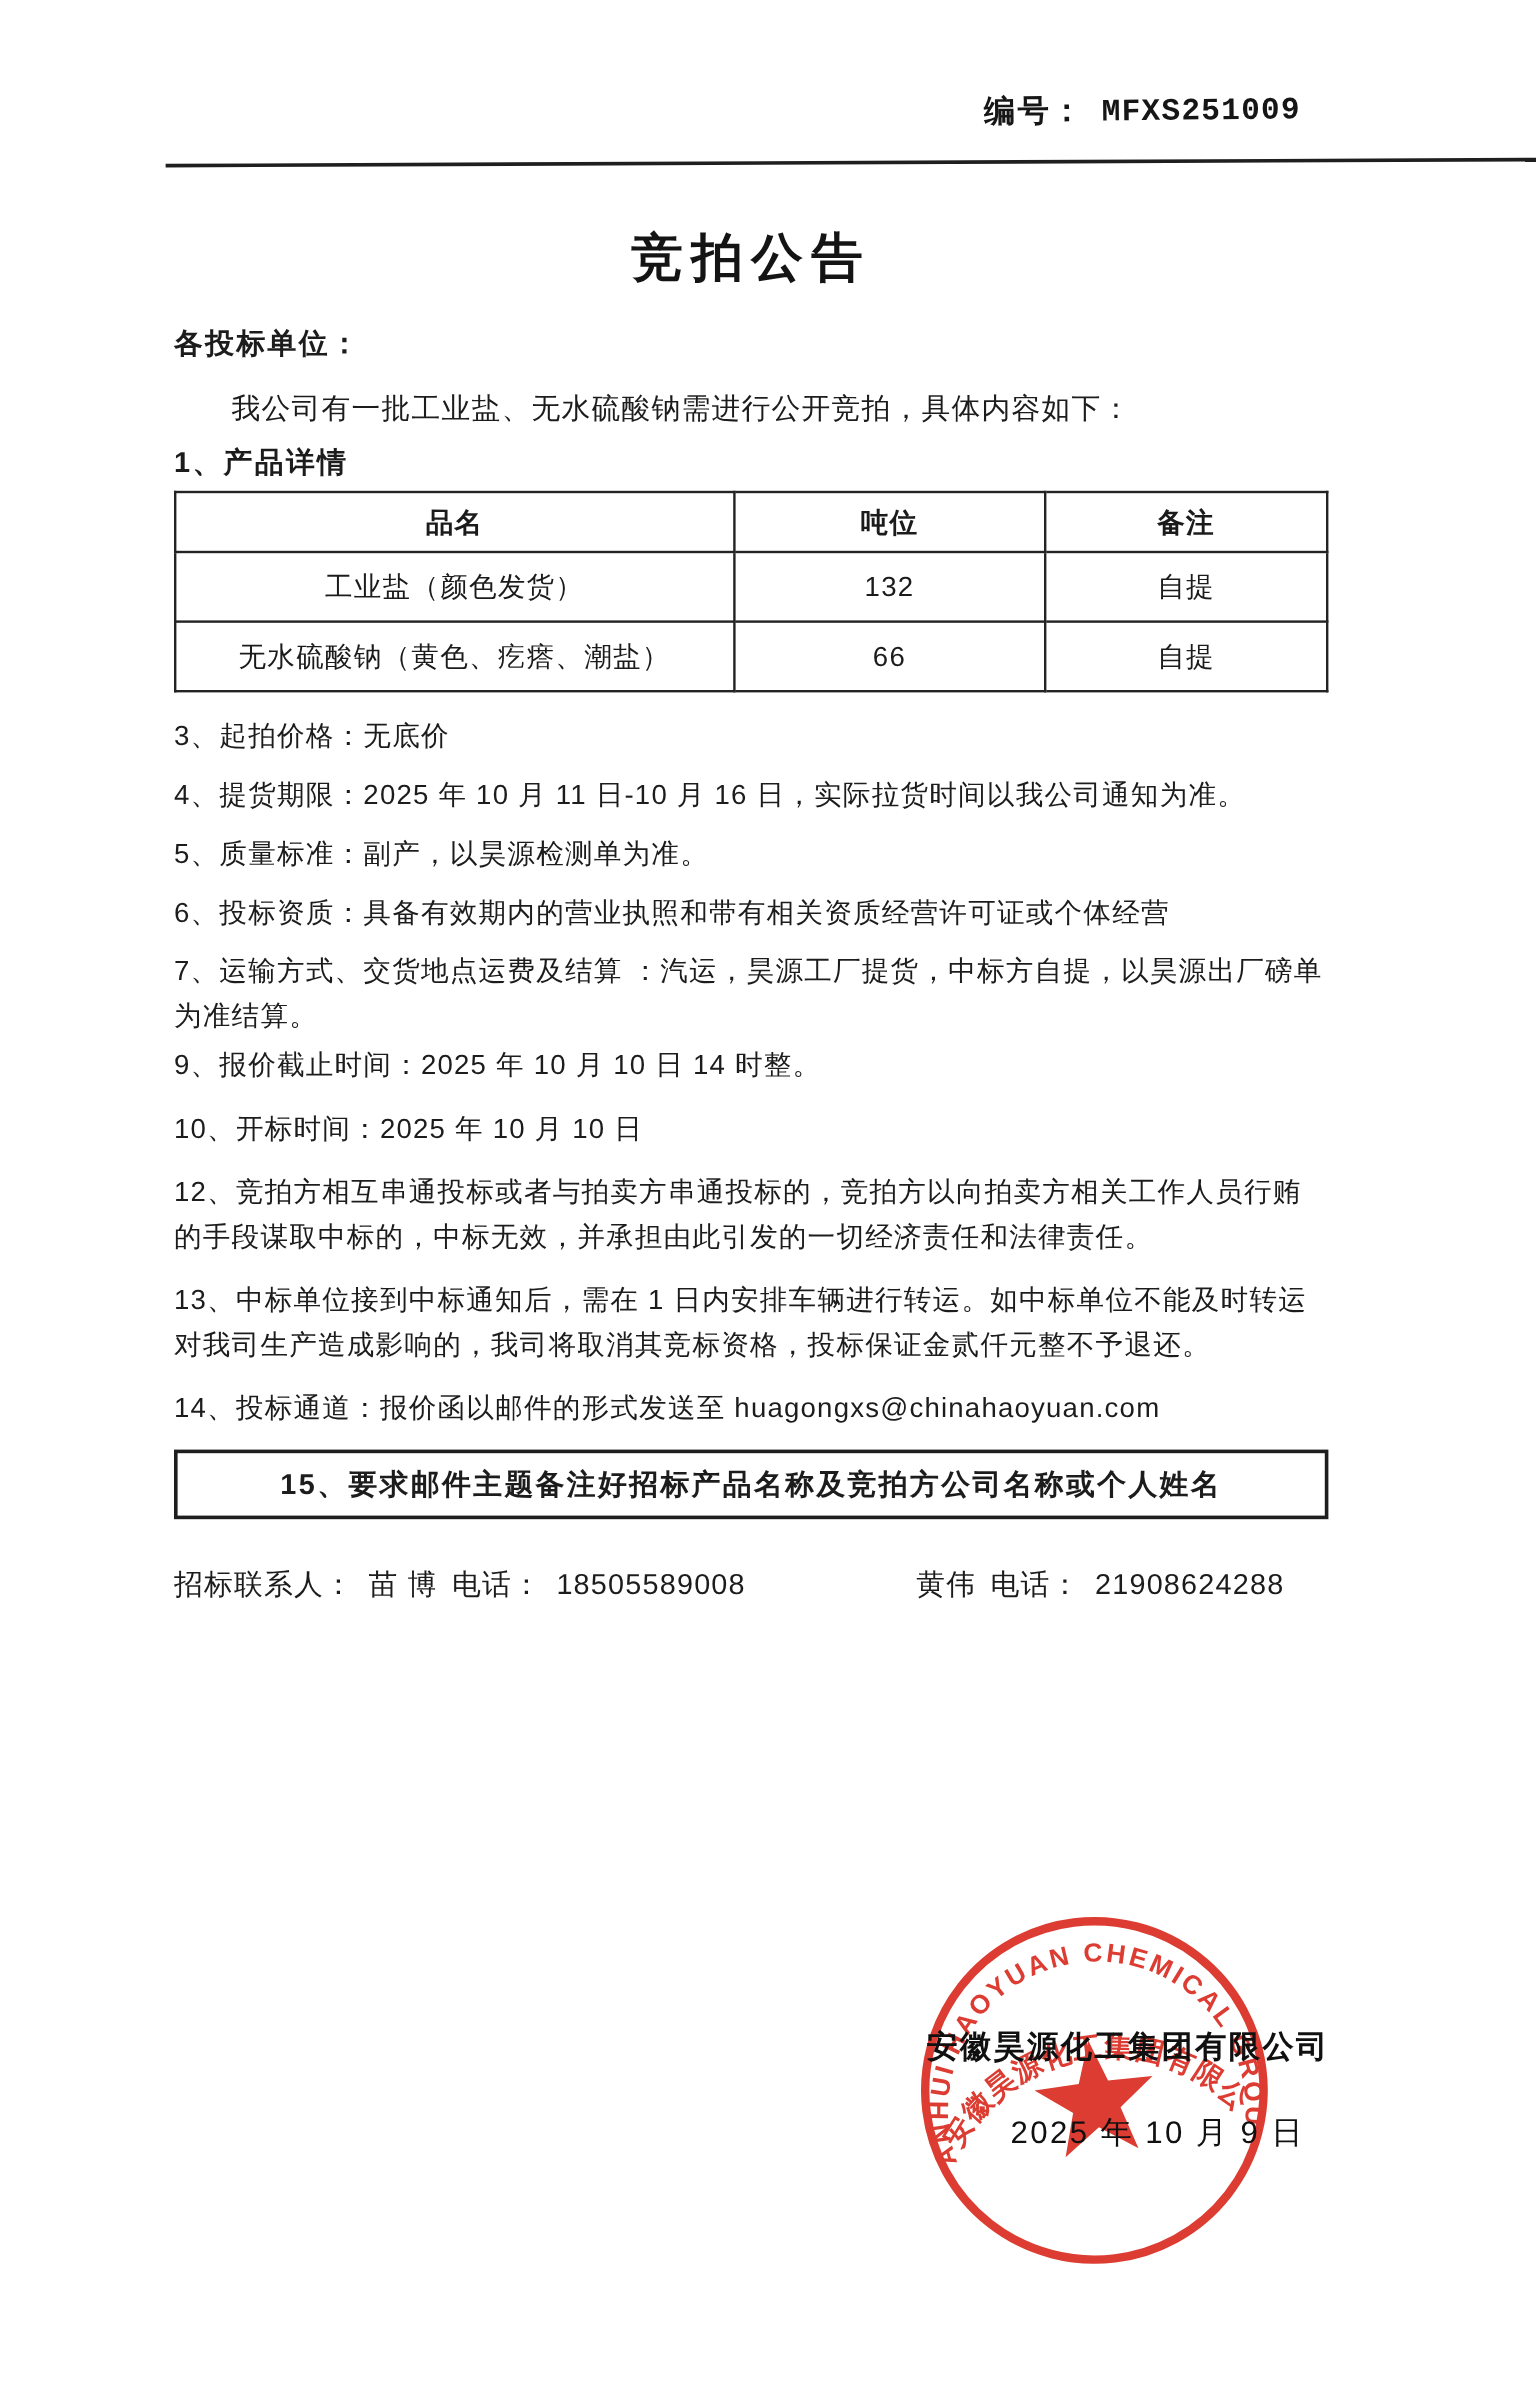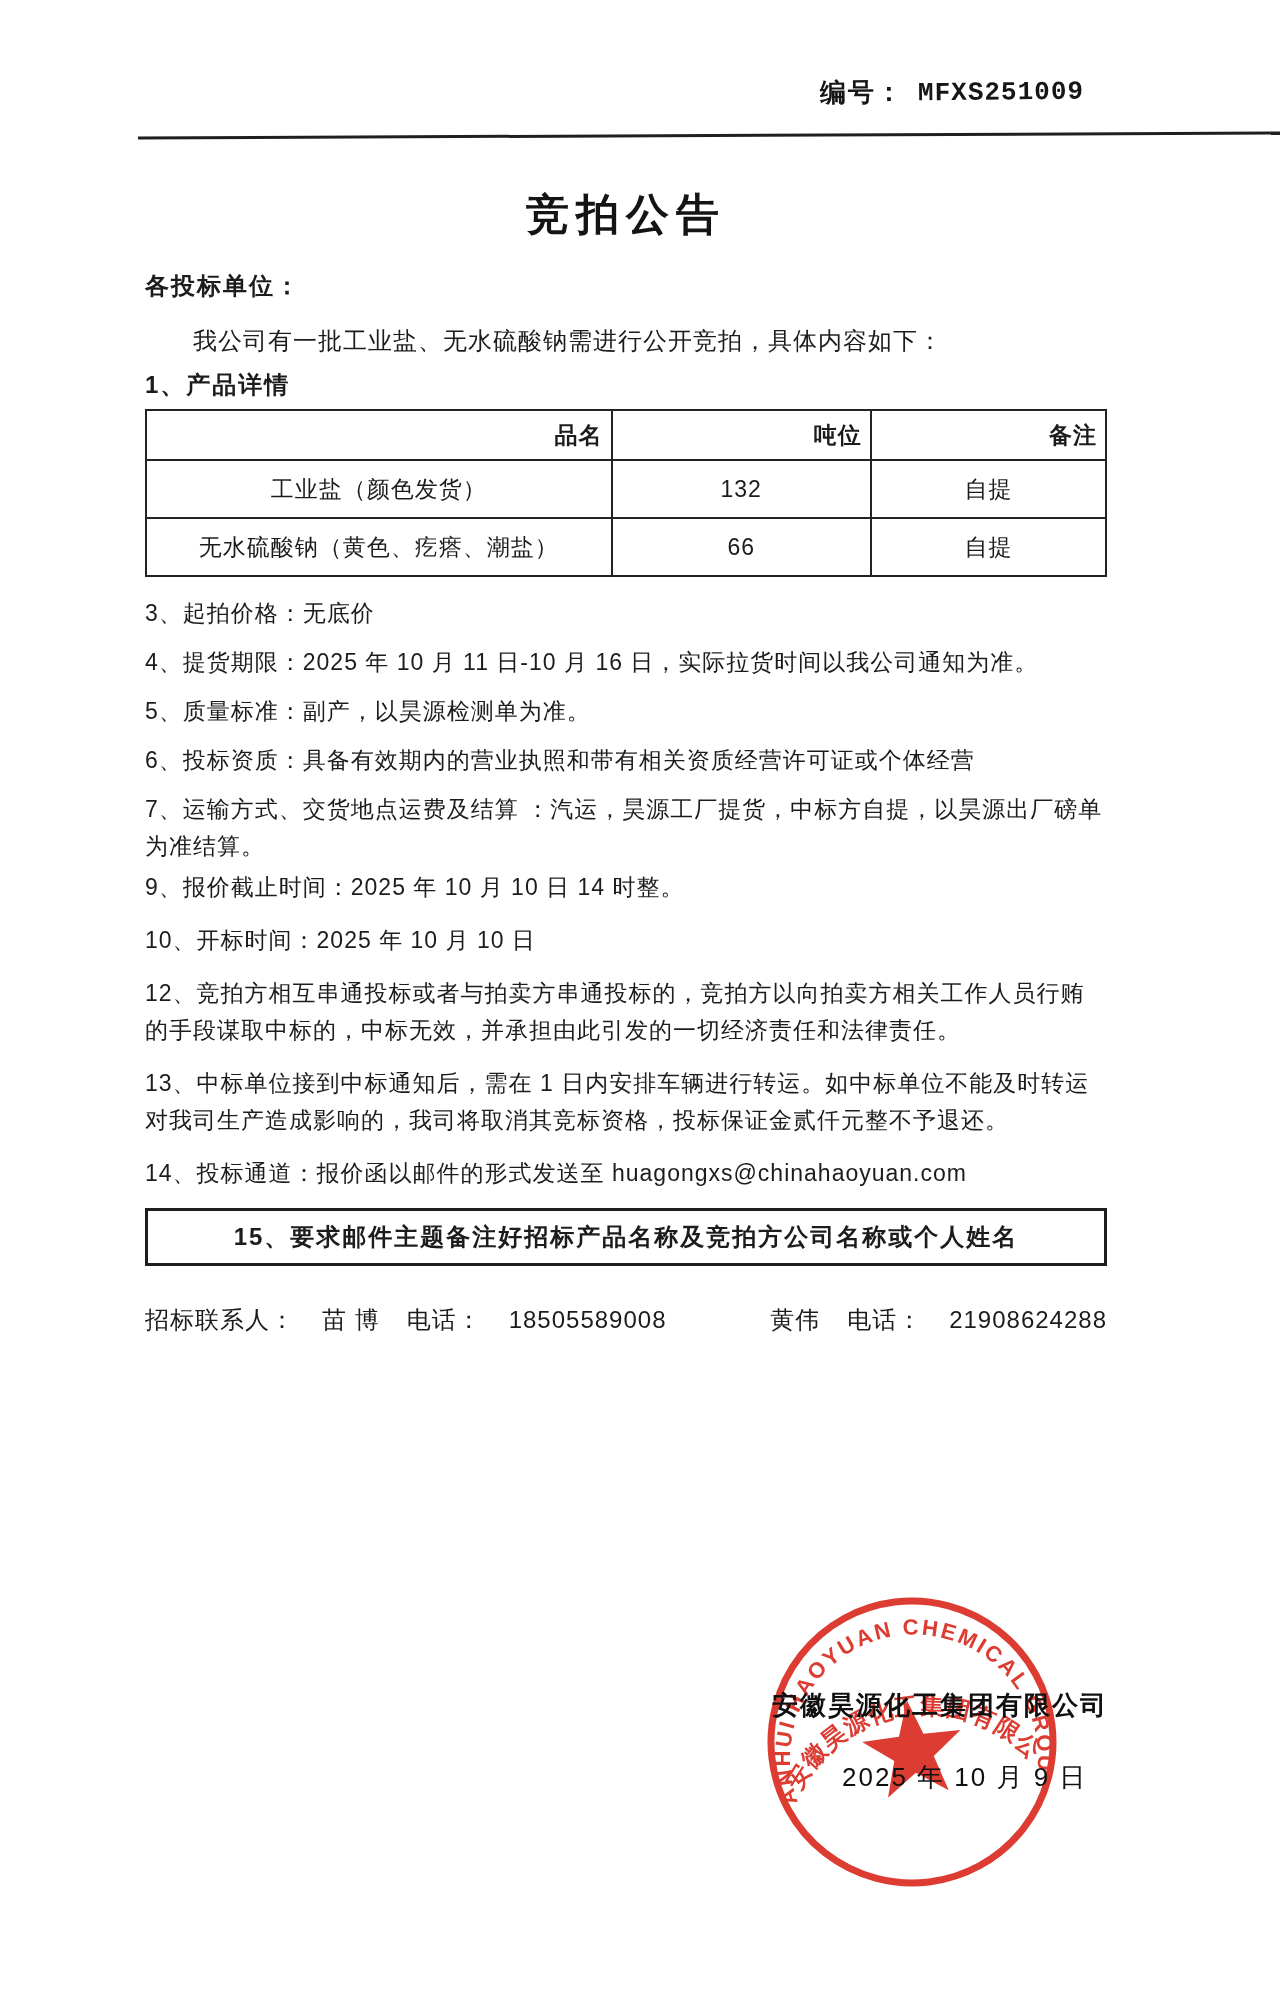--- a/index.html
+++ b/index.html
@@ -35,40 +35,40 @@
   .item1{font-size:24px;font-weight:700;letter-spacing:2px;margin:0 0 8px;}
   
   table.product{
     width:100%;border-collapse:collapse;margin:0 0 18px;
     font-size:23px;letter-spacing:1px;
   }
   table.product th,table.product td{
     border:2px solid #232323;text-align:center;padding:6px 8px;
     font-weight:400;color:#1b1b1b;
   }
-  table.product th{height:36px;font-weight:600;text-align:right;}
+  table.product th{height:36px;font-weight:600;}
   table.product td{height:44px;}
   table.product .col-name{width:48.5%;}
   table.product .col-ton{width:27%;}
   table.product .col-note{width:24.5%;}
   
   .items p.item{
     font-size:23px;letter-spacing:1px;line-height:37px;margin:0 0 16px;
   }
   .items p.item:nth-child(-n+5){margin-bottom:12px;}
   .items p.item:nth-child(5){margin-bottom:4px;}
   
   .subject-box{
     border:3px solid #1e1e1e;
     margin:6px 0 0;padding:10px 18px;
     text-align:center;font-size:24px;font-weight:700;letter-spacing:2px;
   }
   
   .contacts{
-    display:flex;align-items:baseline;gap:27px;
+    display:flex;align-items:baseline;gap:12px;
     margin-top:38px;font-size:24px;letter-spacing:1px;white-space:nowrap;
   }
   .contacts .gap{width:118px;}
   
   .sig-company{
     position:absolute;left:772px;top:1688px;z-index:3;
     font-size:26px;letter-spacing:2px;color:#101010;font-weight:600;
   }
   .sig-date{
     position:absolute;left:842px;top:1760px;z-index:3;

